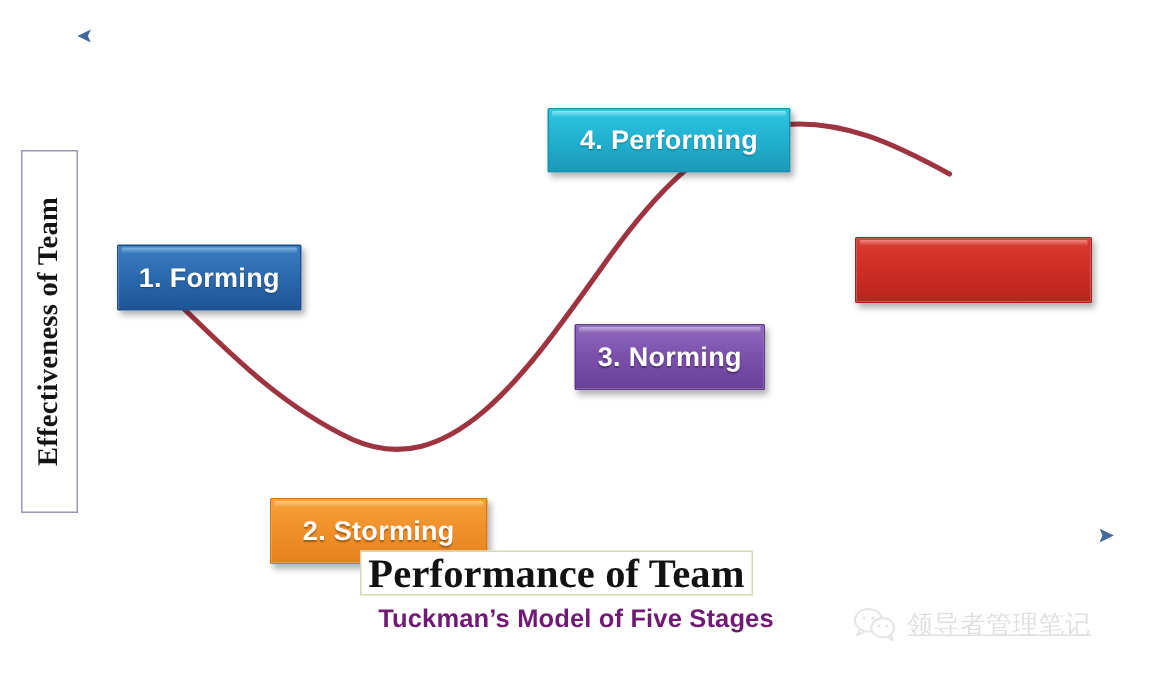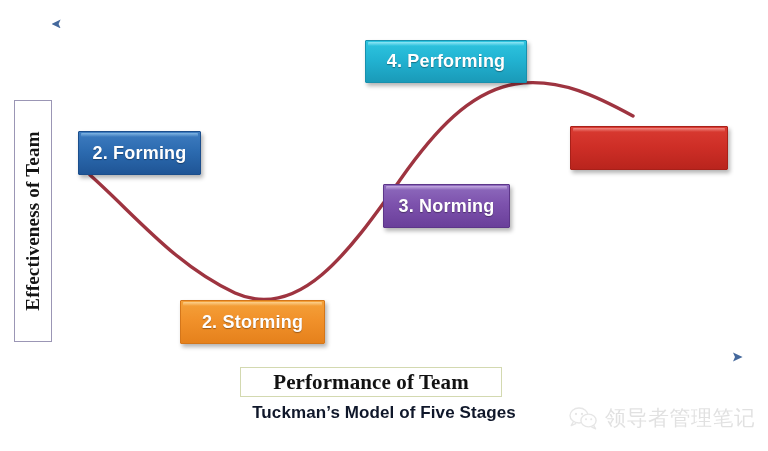--- a/index.html
+++ b/index.html
@@ -61,54 +61,55 @@
     border: 1.5px solid #d3d9b0;
     background: #ffffff;
     box-sizing: border-box;
     display: flex;
     align-items: center;
     justify-content: center;
   }
   .x-axis-label .txt {
     font-family: "Liberation Serif", serif;
     font-weight: bold;
-    font-size: 21px;
+    font-size: 27px;
     color: #121212;
     letter-spacing: 0.1px;
   }
 
   
   .caption {
     position: absolute;
     left: 0;
     top: 403px;
     width: 768px;
     text-align: center;
     font-family: "Liberation Sans", sans-serif;
     font-weight: bold;
     font-size: 17px;
-    color: #0f172a;
+    color: #701a75;
     letter-spacing: 0.1px;
   }
 
   
   .stage {
     position: absolute;
     box-sizing: border-box;
     display: flex;
     align-items: center;
     justify-content: center;
     color: #ffffff;
     font-family: "Liberation Sans", sans-serif;
     font-weight: bold;
     font-size: 18px;
     letter-spacing: 0.2px;
     text-shadow: 0 1px 1px rgba(0,0,0,0.35);
     box-shadow: 2px 3px 4px rgba(0,0,0,0.30);
     border-radius: 1px;
+    margin-top: 32px;
   }
   .stage .hl {
     position: absolute;
     left: 2px;
     right: 2px;
     top: 1px;
     height: 4px;
     border-radius: 1px;
     pointer-events: none;
   }
@@ -156,24 +157,25 @@
     left: 568px;
     top: 404px;
     display: flex;
     align-items: center;
     gap: 7px;
     opacity: 0.42;
   }
   .watermark .wm-icon { display: block; }
   .watermark .wm-text {
     font-family: "DejaVu Sans", sans-serif;
-    font-size: 21px;
+    font-size: 17px;
     color: #b9b9b9;
     letter-spacing: 0.5px;
     white-space: nowrap;
+    text-decoration: underline;
   }
 </style>
 </head>
 <body>
 
 <div id="page">
 
   <svg class="axis-svg" viewBox="0 0 768 451">
     <defs>
       <marker id="arrow-up" markerWidth="10" markerHeight="10" refX="4.2" refY="8.4" orient="auto" markerUnits="userSpaceOnUse">
@@ -204,21 +206,21 @@
              C 435,130 470,92 515,84
              C 560,77 600,98 633,116" fill="none" stroke="#9e3440" stroke-width="3.4" stroke-linecap="round"></path>
   </svg>
 
   <div class="y-axis-label">
     <span class="txt">Effectiveness of Team</span>
   </div>
 
   <div class="stage stage-forming">
     <span class="hl"></span>
-    <span class="lbl">2. Forming</span>
+    <span class="lbl">1. Forming</span>
   </div>
 
   <div class="stage stage-storming">
     <span class="hl"></span>
     <span class="lbl">2. Storming</span>
   </div>
 
   <div class="stage stage-norming">
     <span class="hl"></span>
     <span class="lbl">3. Norming</span>

